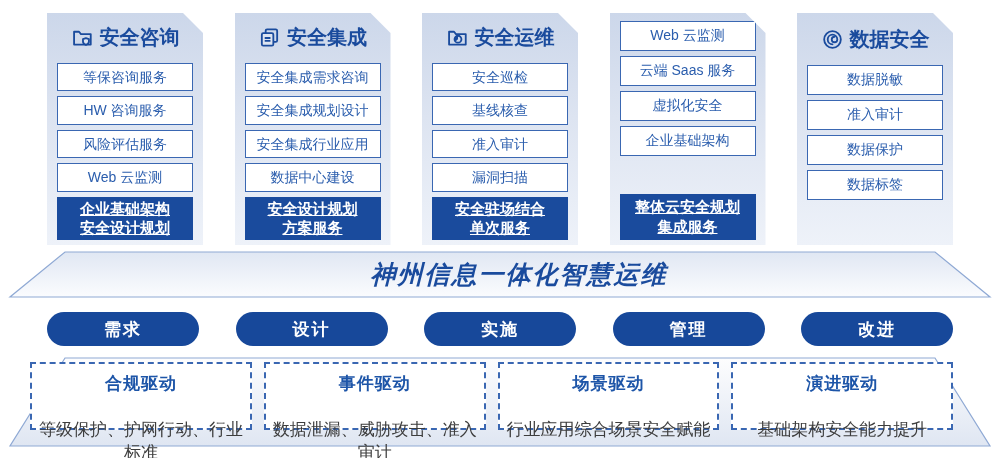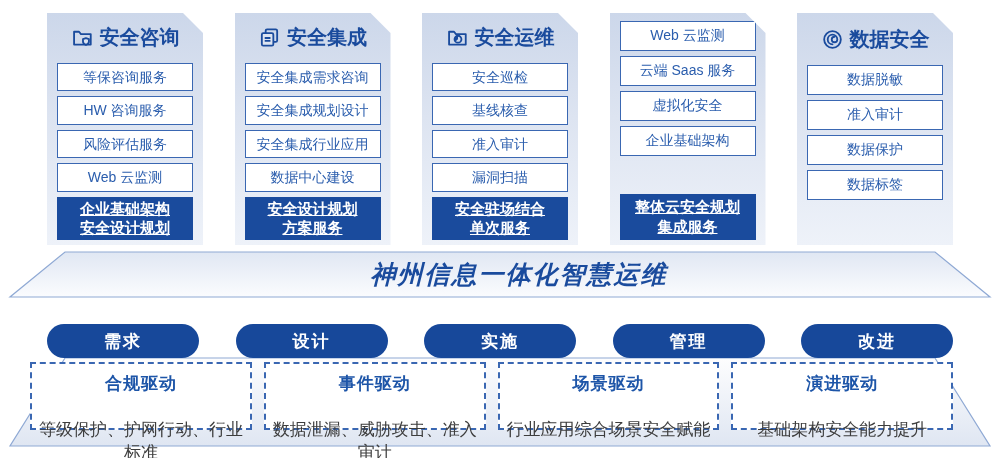--- a/index.html
+++ b/index.html
@@ -43,21 +43,21 @@
     text-decoration:underline;
   }
   
   .pills{
     position:absolute;left:47px;top:312px;width:906px;z-index:3;
     display:flex;justify-content:space-between;
   }
   .pill{
     width:152px;height:34px;border-radius:17px;background:#17489a;
     color:#ffffff;font-weight:bold;font-size:17px;display:flex;
-    align-items:center;justify-content:center;letter-spacing:2px;margin-top:12px;
+    align-items:center;justify-content:center;letter-spacing:2px;
   }
   
   .drivers{
     position:absolute;left:30px;top:362px;width:923px;z-index:3;
     display:flex;gap:12px;
   }
   .driver{
     flex:1;height:68px;box-sizing:border-box;background:#ffffff;
     border:2px dashed #3a67b2;text-align:center;padding-top:8px;
   }

